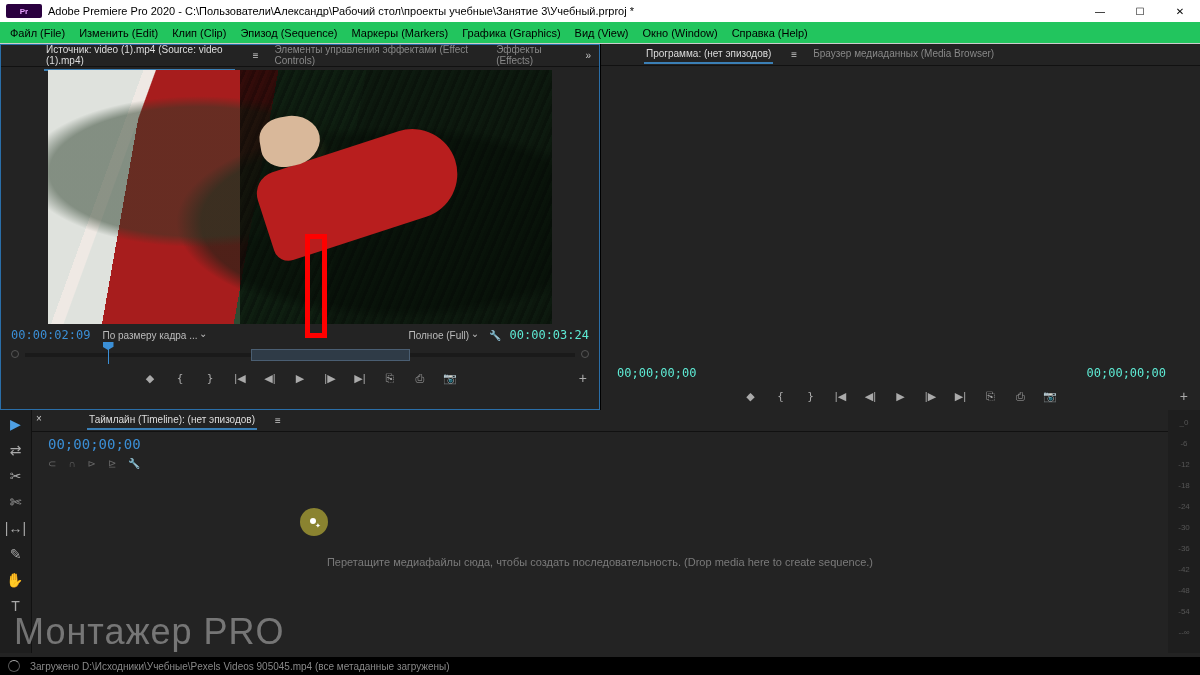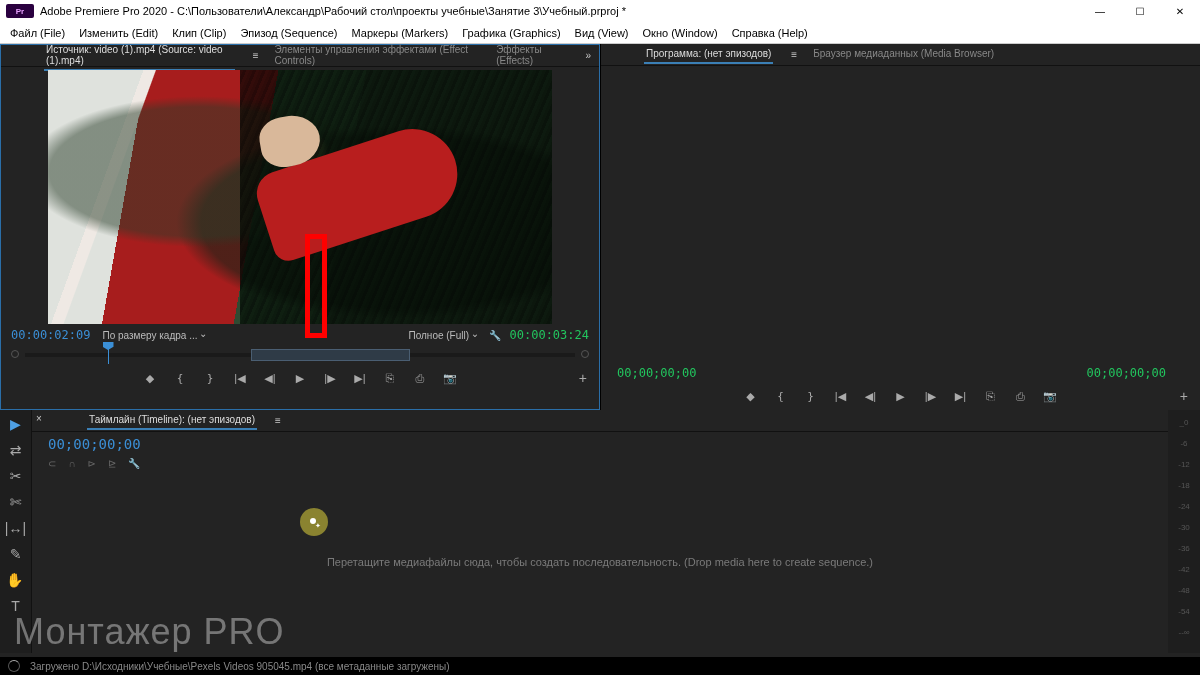--- a/index.html
+++ b/index.html
@@ -1,21 +1,21 @@
 <!DOCTYPE html>
 <html><head>
 <meta charset="utf-8">
 <style>
 * { margin:0; padding:0; box-sizing:border-box; font-family:"Segoe UI",Tahoma,sans-serif; user-select:none; }
 body { width:1200px; height:675px; background:#232323; color:#c8c8c8; font-size:11px; overflow:hidden; position:relative; }
 .titlebar { height:22px; background:#fff; color:#000; display:flex; align-items:center; padding-left:6px; font-size:11px; }
-.titlebar .app-icon { width:28px; height:14px; background:#2a003f; color:#e8a0ff; display:flex; align-items:center; justify-content:center; font-size:8px; font-weight:bold; margin-right:6px; border-radius:2px; }
+.titlebar .app-icon { width:36px; height:14px; background:#2a003f; color:#e8a0ff; display:flex; align-items:center; justify-content:center; font-size:8px; font-weight:bold; margin-right:6px; border-radius:2px; }
 .titlebar .wincontrols { margin-left:auto; display:flex; }
 .titlebar .wincontrols div { width:40px; height:22px; display:flex; align-items:center; justify-content:center; font-size:10px; color:#000;}
-.menubar { height:22px; background:#ffffff; color:#000; display:flex; align-items:center; padding-left:10px; font-size:11px; border-bottom:1px solid #ccc;}
+.menubar { height:22px; background:#22c55e; color:#000; display:flex; align-items:center; padding-left:10px; font-size:11px; border-bottom:1px solid #ccc;}
 .menubar span { margin-right:14px; }
 .workspace { display:flex; height:366px; }
 .panel { background:#232323; position:relative; }
 .panel.source { width:600px; border:1px solid #2a6ea8; }
 .panel.program { width:600px; border-left:1px solid #000;}
 .tabbar { height:22px; display:flex; align-items:center; background:#232323; border-bottom:1px solid #111; padding-left:4px; gap:14px; font-size:10px;}
 .tabbar .tab { color:#888; padding:3px 2px; border-bottom:2px solid transparent;}
 .tabbar .tab.active { color:#ddd; border-bottom-color:#3b7fb5;margin-left:39px;}
 .tabbar .menu-icon { margin-left:4px;}
 .tabbar .chev { margin-left:auto; padding-right:8px;}
@@ -26,21 +26,21 @@
   radial-gradient(ellipse at 70% 60%, rgba(20,35,22,.6) 0 40%, transparent 45%),
   radial-gradient(circle at 52% 32%, #c9a56a 0 4%, transparent 6%),
   linear-gradient(110deg, transparent 0 16%, #efe9e4 16% 18%, transparent 18.2%);
 }
 .source .preview .arm{position:absolute;left:42%;top:30%;width:200px;height:90px;background:#b81e1e;border-radius:30px 60px 60px 20px;transform:rotate(-18deg);}
 .source .preview .hand{position:absolute;left:42%;top:18%;width:60px;height:50px;background:#d9b89a;border-radius:40% 50% 50% 40%;transform:rotate(-10deg);}
 .source .preview .foliage{position:absolute;right:0;top:0;width:62%;height:100%;background:
   repeating-linear-gradient(113deg,#24402a 0 3px,#182c1c 3px 6px,#2e4d33 6px 9px);mix-blend-mode:multiply;opacity:.85;}
 .ctrl-row { display:flex; align-items:center; height:22px; padding:0 10px; gap:8px; font-size:10px; color:#aaa;}
 .tc-blue { color:#3b8fd6; font-family:monospace; font-size:12px;}
-.tc-grey { color:#22c55e; font-family:monospace; font-size:12px;}
+.tc-grey { color:#5eead4; font-family:monospace; font-size:12px;}
 .dropdown { background:transparent; padding:1px 12px 1px 4px; color:#bbb; position:relative;}
 .dropdown::after{content:"⌄"; position:absolute; right:2px; top:-1px; font-size:10px;}
 .spacer { flex:1; }
 .scrub { height:18px; position:relative; margin:0 24px;}
 .scrub .track{ height:4px; background:#1a1a1a; position:absolute; top:7px; left:0; right:0;}
 .scrub .region{ position:absolute; top:3px; height:12px; background:#2f3b47; border:1px solid #4a5e72;}
 .scrub .head{ position:absolute; top:0; width:1px; height:18px; background:#3b8fd6;}
 .scrub .head::before{content:"";position:absolute;top:-4px;left:-5px;width:11px;height:8px;background:#3b8fd6;clip-path:polygon(0 0,100% 0,100% 60%,50% 100%,0 60%);}
 .scrub .end{position:absolute;top:4px;width:8px;height:8px;border:1px solid #555;border-radius:50%;}
 .scrub .end.l{left:-14px;} .scrub .end.r{right:-14px;}

